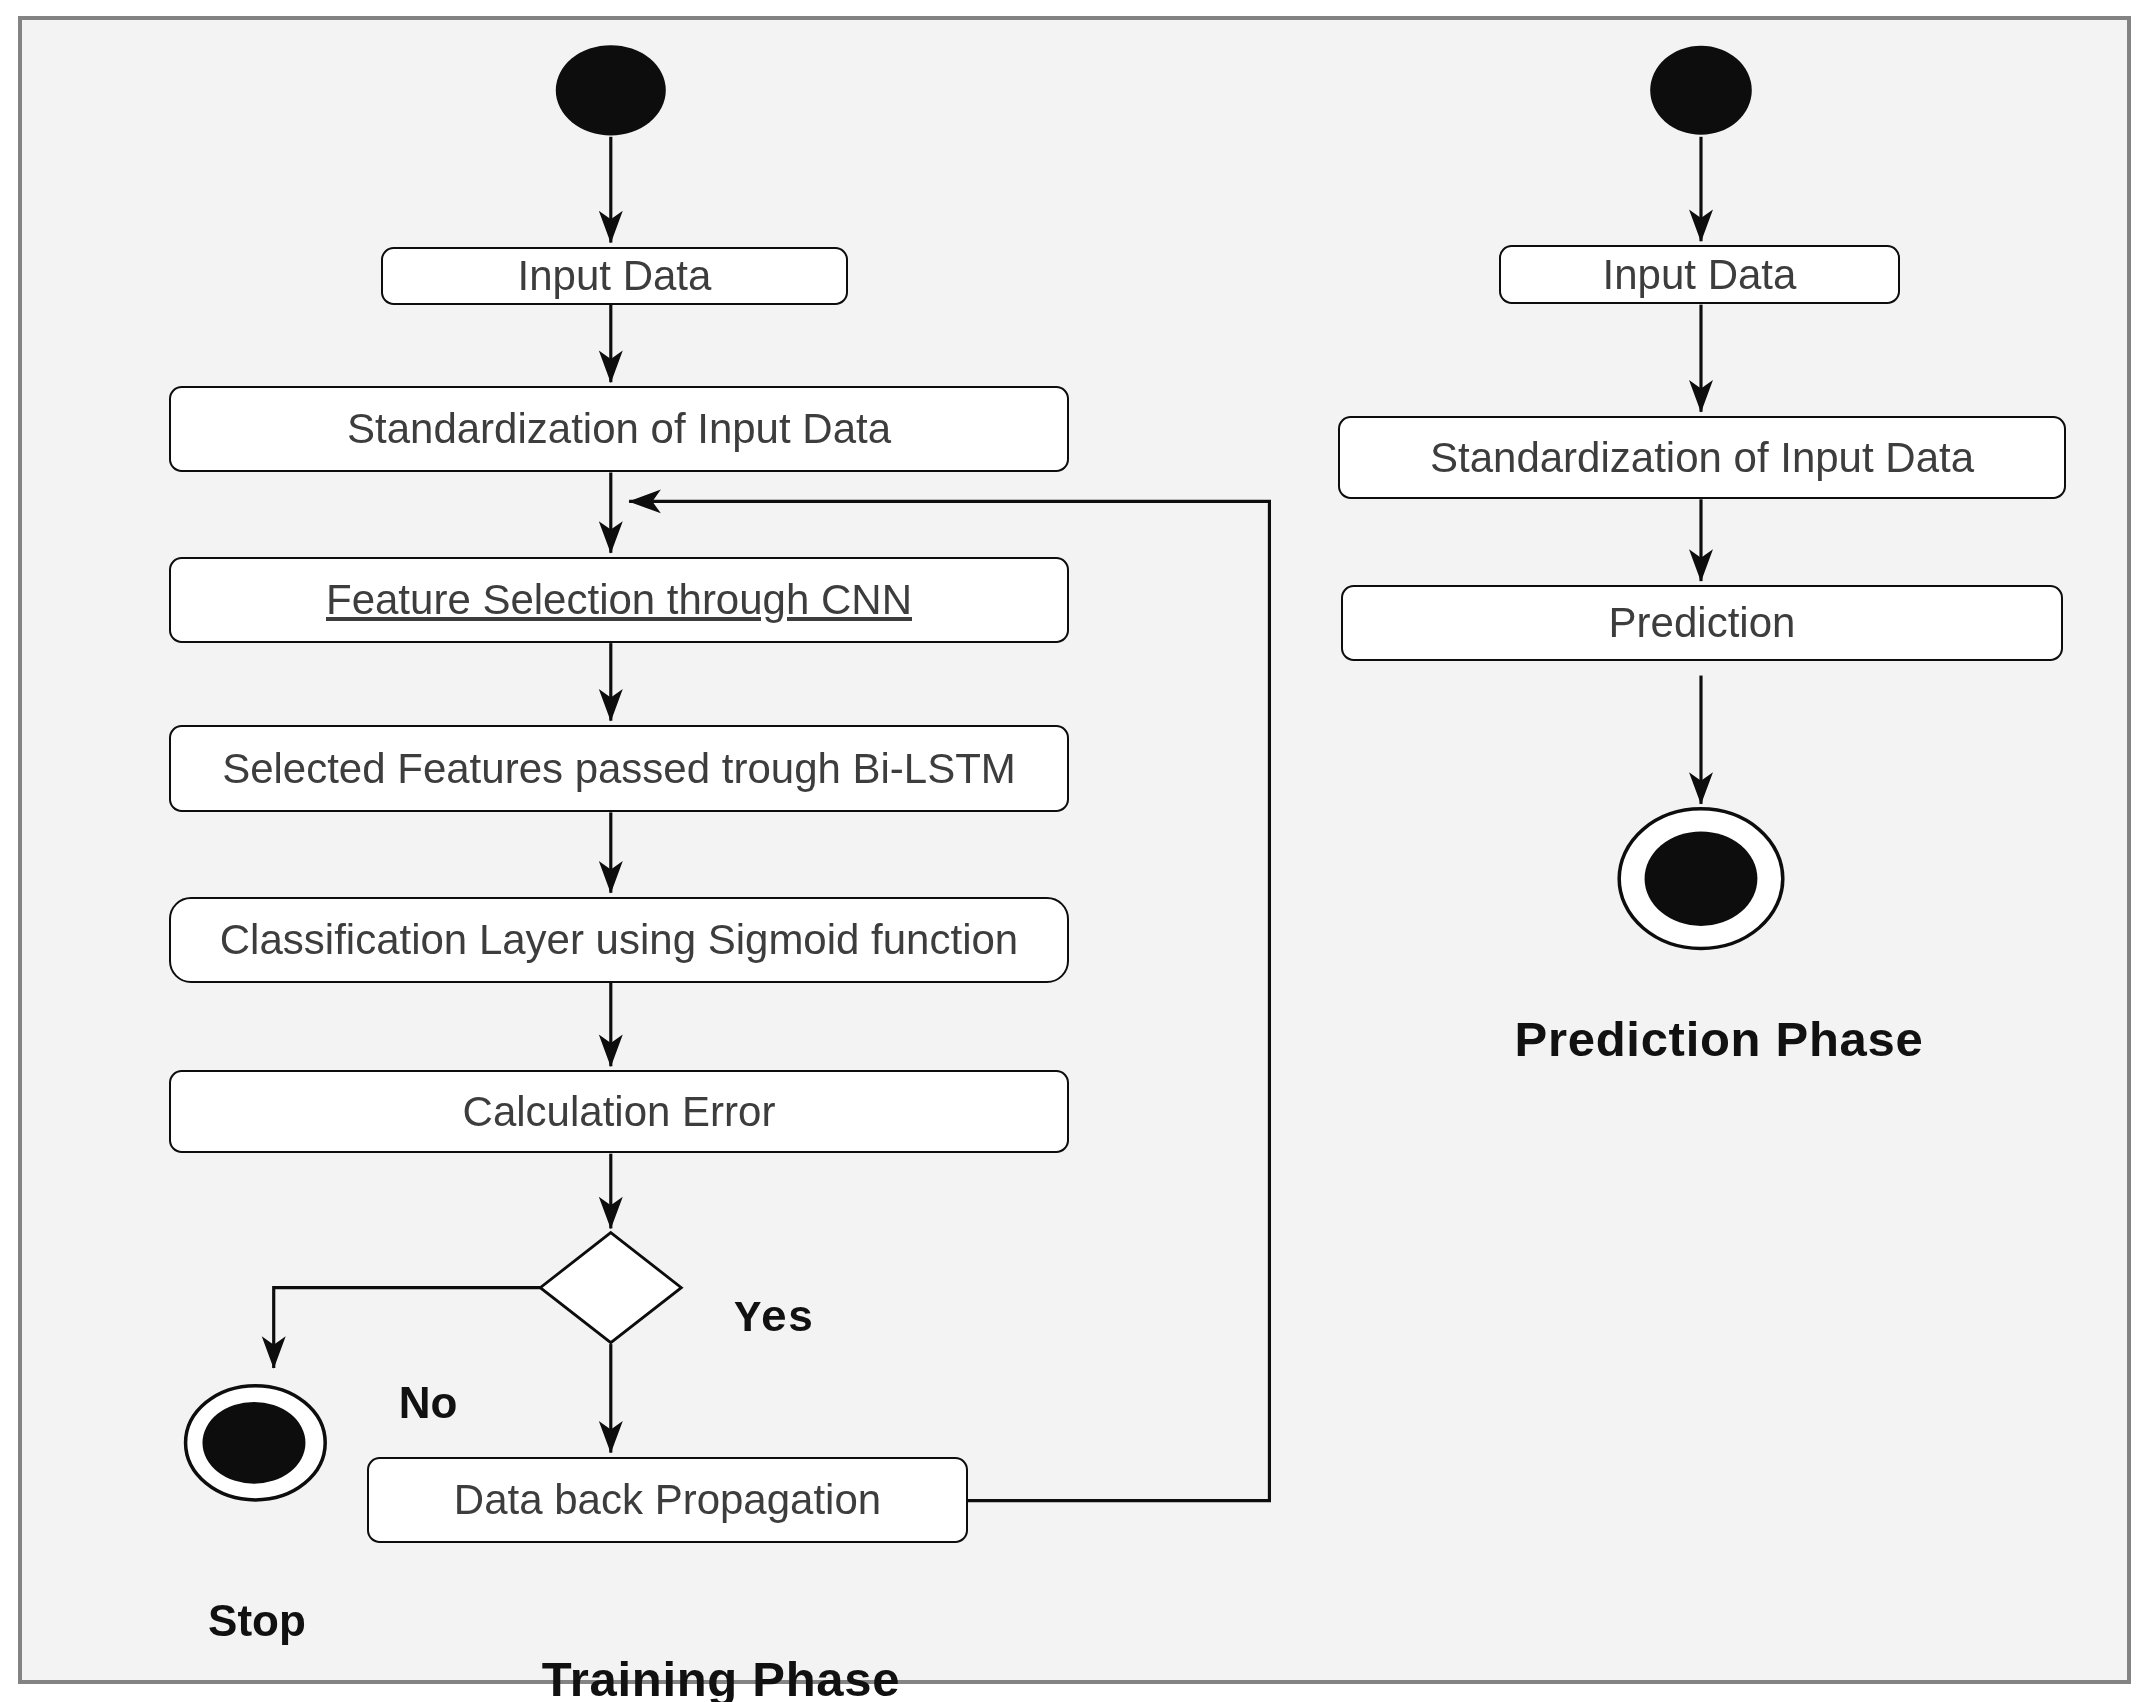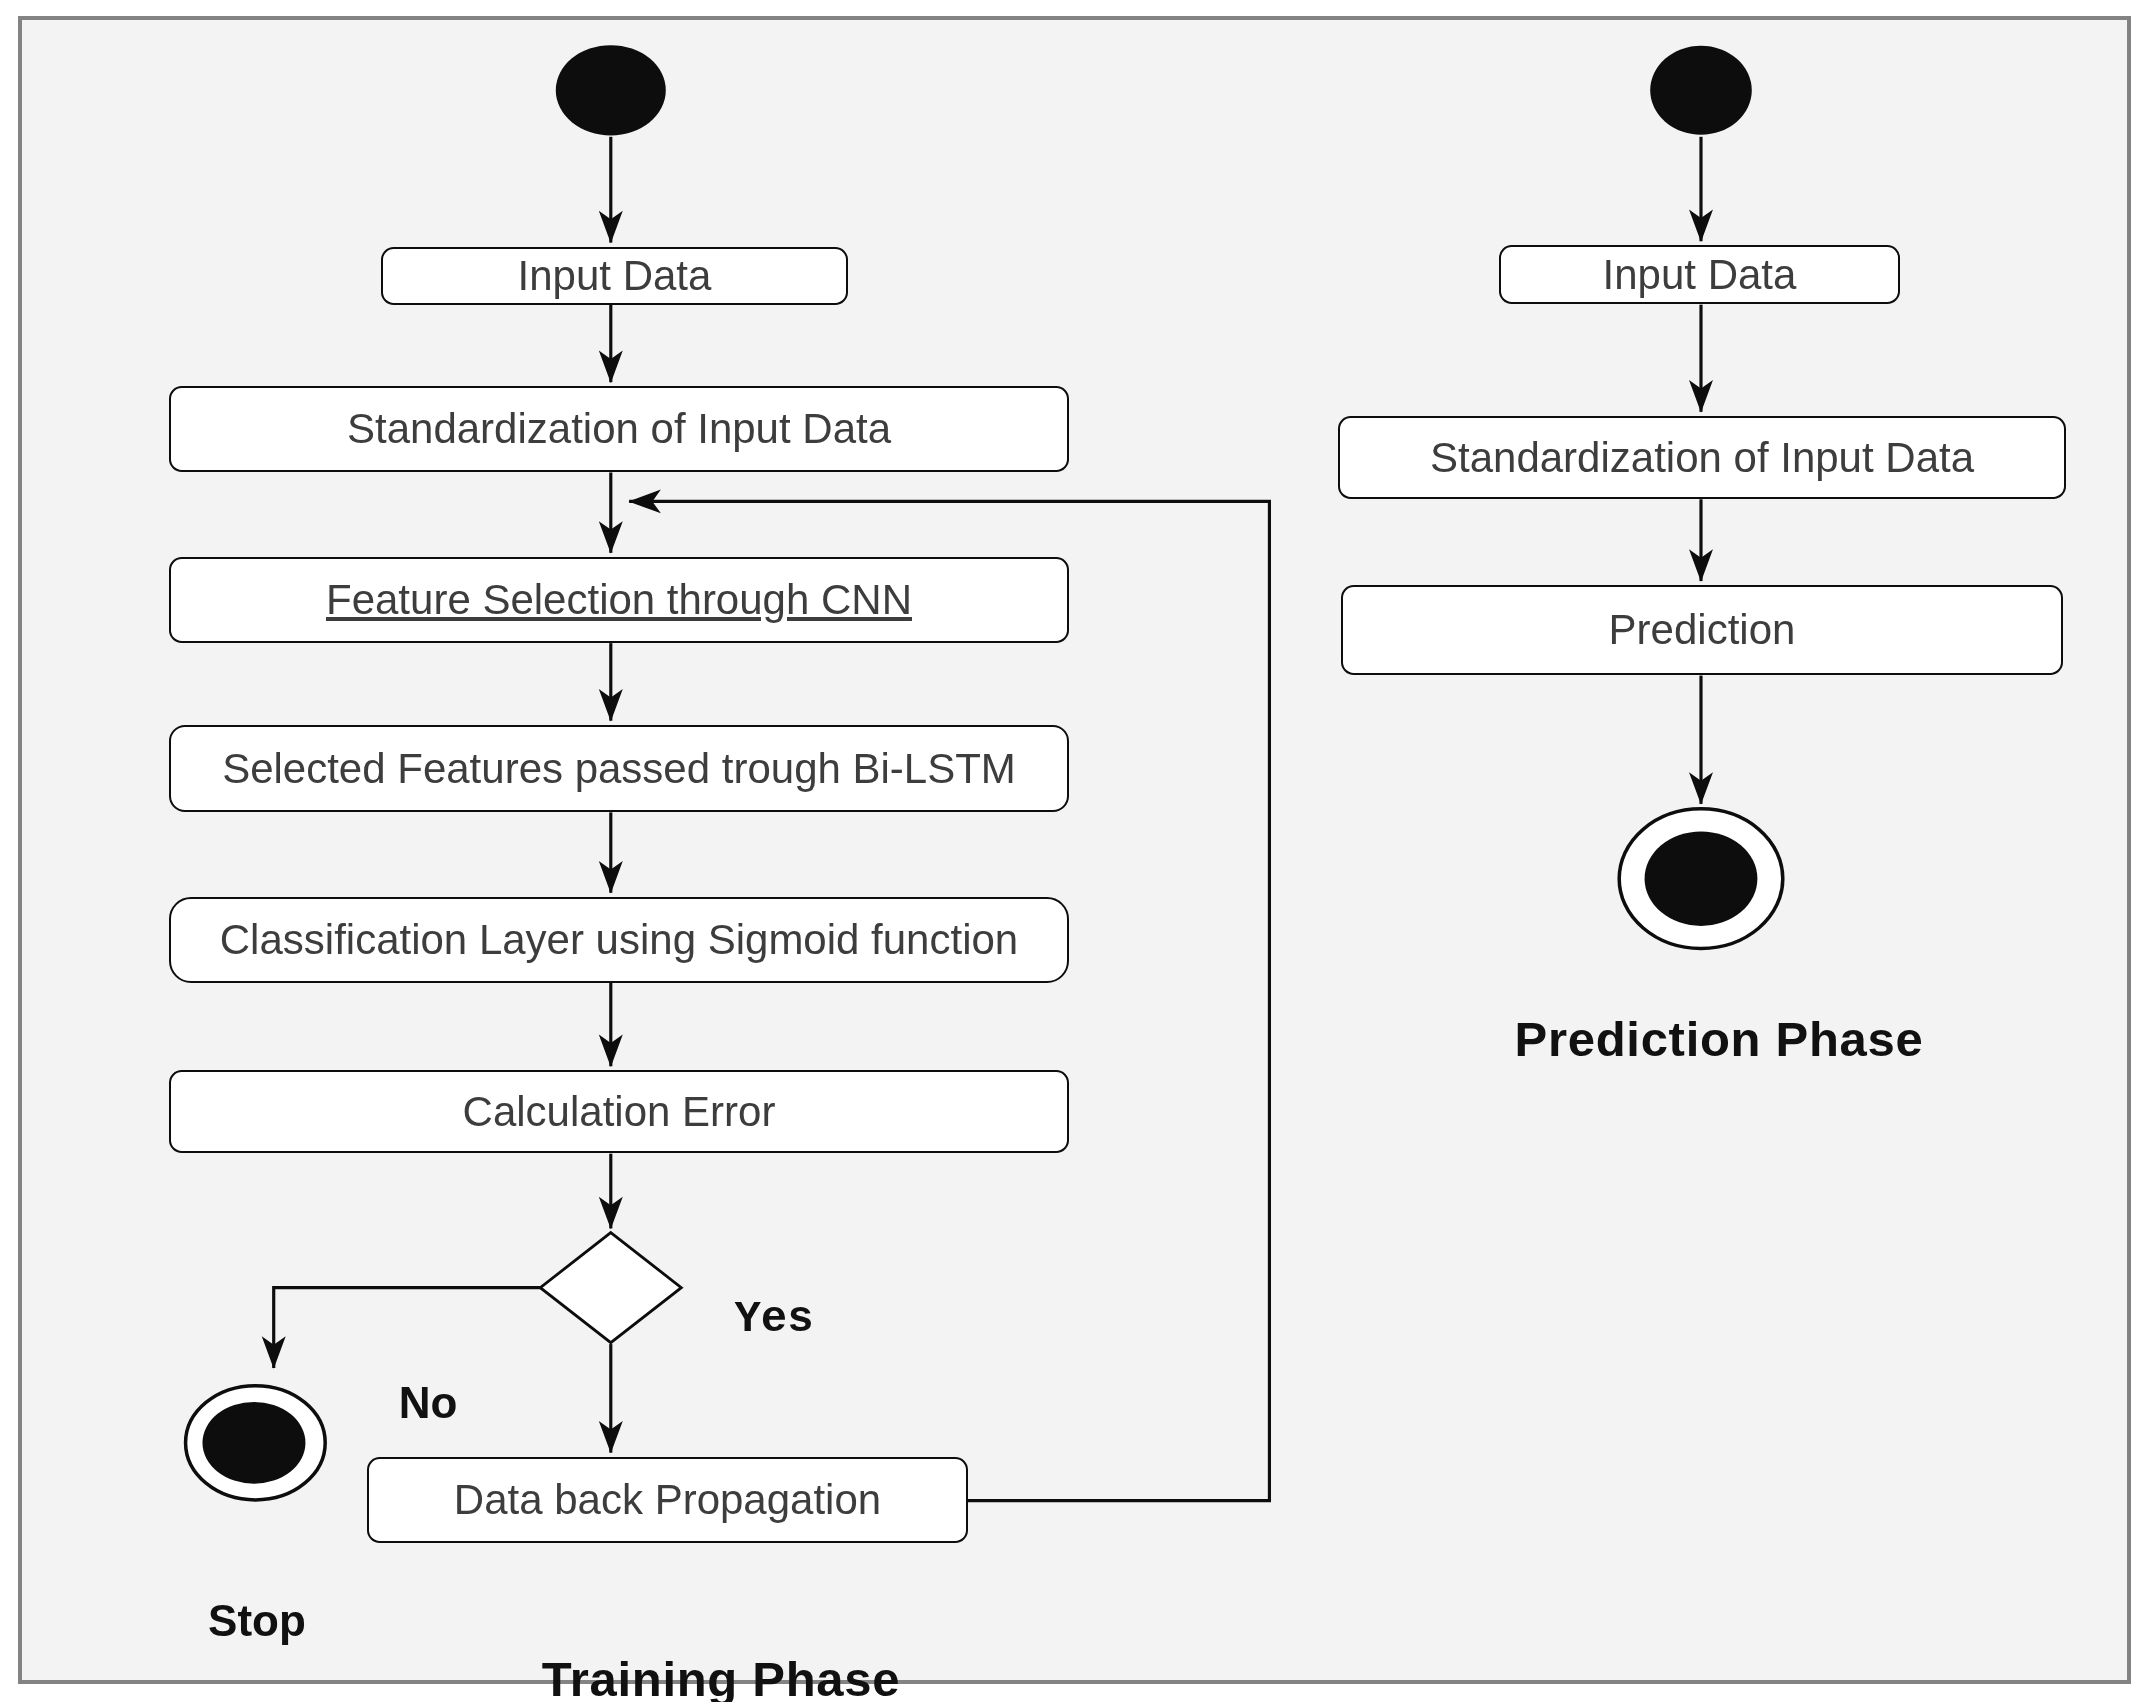--- a/index.html
+++ b/index.html
@@ -95,33 +95,33 @@
     <ellipse cx="2412" cy="1246" rx="116" ry="99" fill="#ffffff" stroke="#0d0d0d" stroke-width="5"></ellipse>
     <ellipse cx="2412" cy="1246" rx="80" ry="67" fill="#0d0d0d"></ellipse>
   </svg>
 
   <div class="node" style="left:381px; top:247px; width:467px; height:58px;">Input Data</div>
 
   <div class="node" style="left:169px; top:386px; width:900px; height:86px;">Standardization of Input Data</div>
 
   <div class="node" style="left:169px; top:557px; width:900px; height:86px;text-decoration:underline;">Feature Selection through CNN</div>
 
-  <div class="node" style="left:169px; top:725px; width:900px; height:87px;border-radius:16px;">Selected Features passed trough Bi-LSTM</div>
+  <div class="node" style="left:169px; top:725px; width:900px; height:87px;">Selected Features passed trough Bi-LSTM</div>
 
   <div class="node" style="left:169px; top:897px; width:900px; height:86px;border-radius:22px;">Classification Layer using Sigmoid function</div>
 
   <div class="node" style="left:169px; top:1070px; width:900px; height:83px;">Calculation Error</div>
 
   <div class="node" style="left:367px; top:1457px; width:601px; height:86px;">Data back Propagation</div>
 
   <div class="node" style="left:1499px; top:245px; width:401px; height:59px;">Input Data</div>
 
   <div class="node" style="left:1338px; top:416px; width:728px; height:83px;">Standardization of Input Data</div>
 
-  <div class="node" style="left:1341px; top:585px; width:722px; height:90px;">Prediction</div>
+  <div class="node" style="left:1341px; top:585px; width:722px; height:76px;">Prediction</div>
 
   <div class="label label-small" style="left:774px; top:1283px;font-family:Liberation Mono, monospace;">Yes</div>
 
   <div class="label label-small" style="left:428px; top:1367px;">No</div>
 
   <div class="label label-small" style="left:257px; top:1585px;">Stop</div>
 
   <div class="label label-phase" style="left:721px; top:1643px;">Training Phase</div>
 
   <div class="label label-phase" style="left:1719px; top:1003px;">Prediction Phase</div>

